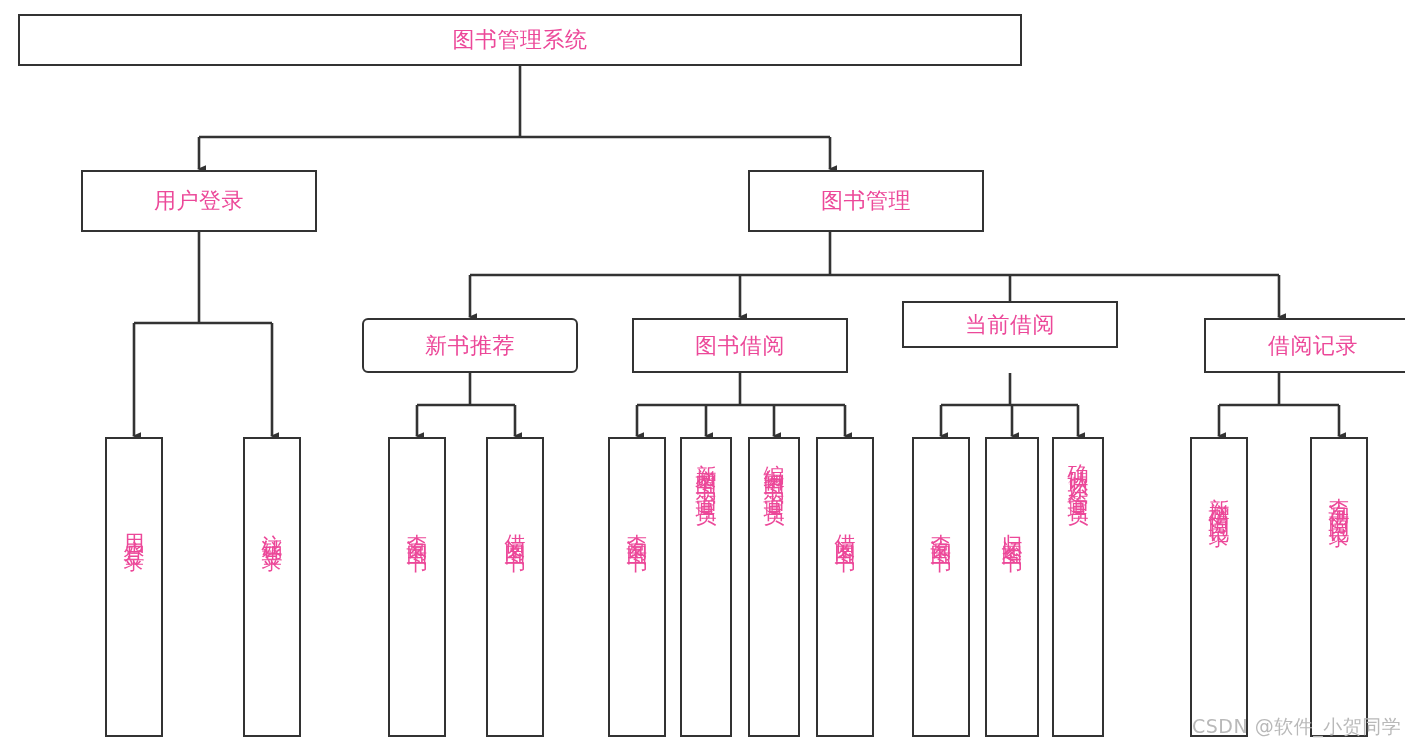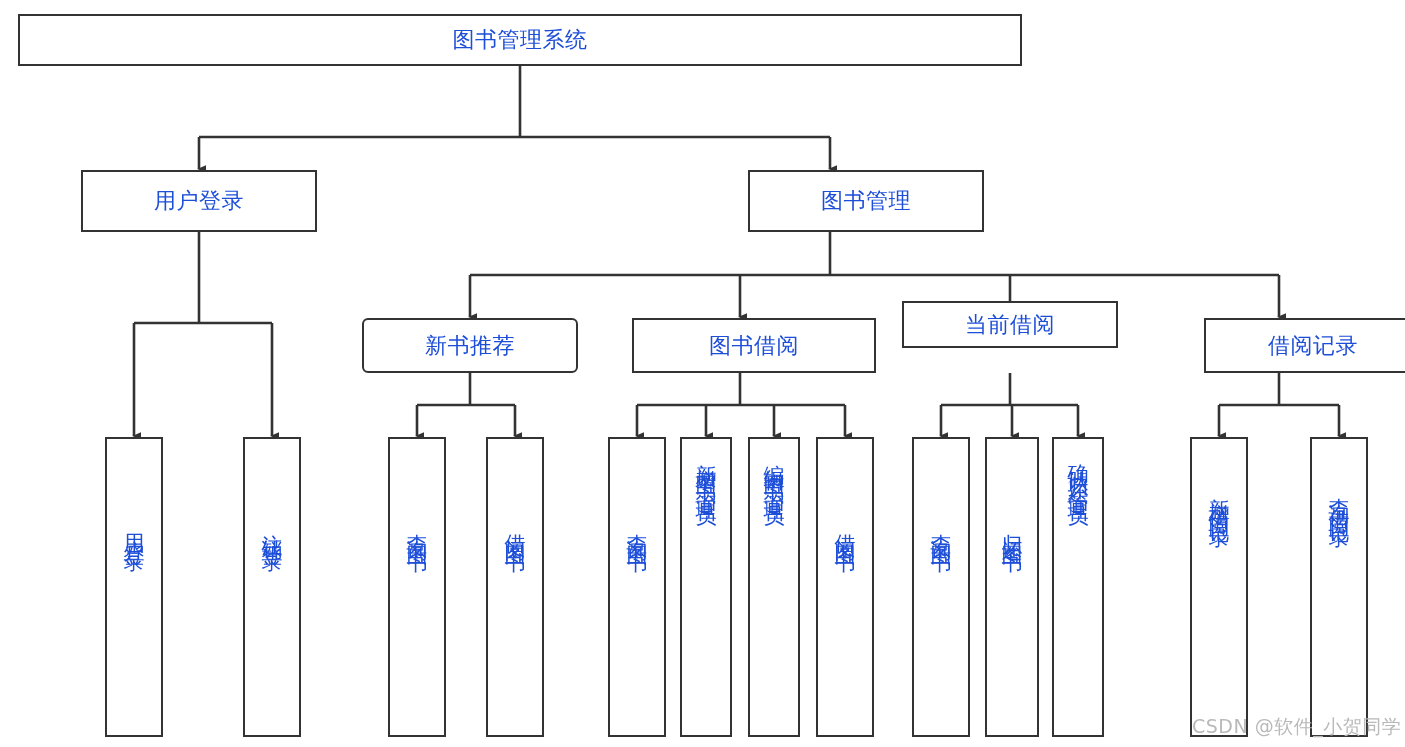--- a/index.html
+++ b/index.html
@@ -27,21 +27,21 @@
   .node-box {
     position: absolute;
     box-sizing: border-box;
     border: 2px solid #333333;
     background: #ffffff;
     display: flex;
     align-items: center;
     justify-content: center;
   }
   .node-label {
-    color: #1d4ed8;
+    color: #ec4899;
     font-size: 22px;
     line-height: 1.15;
     letter-spacing: 0.5px;
     white-space: nowrap;
     text-align: center;
   }
   .node-box.vertical {
     align-items: flex-start;
     justify-content: center;
     padding-top: 0;
@@ -116,21 +116,21 @@
       </div>
       <div class="node-box" style="left: 81px; top: 170px; width: 236px; height: 62px;">
         <span class="node-label">用户登录</span>
       </div>
       <div class="node-box" style="left: 712px; top: 170px; width: 236px; height: 62px; margin-left: 36px;">
         <span class="node-label">图书管理</span>
       </div>
       <div class="node-box" style="left: 362px; top: 318px; width: 216px; height: 55px; border-radius: 6px;">
         <span class="node-label">新书推荐</span>
       </div>
-      <div class="node-box" style="left: 632px; top: 318px; width: 244px; height: 55px;">
+      <div class="node-box" style="left: 632px; top: 318px; width: 216px; height: 55px;">
         <span class="node-label">图书借阅</span>
       </div>
       <div class="node-box" style="left: 902px; top: 301px; width: 216px; height: 47px;">
         <span class="node-label">当前借阅</span>
       </div>
       <div class="node-box" style="left: 1204px; top: 318px; width: 218px; height: 55px;">
         <span class="node-label">借阅记录</span>
       </div>
       <div class="node-box vertical" style="left: 105px; top: 437px; width: 58px; height: 300px;">
         <span class="node-label" style="margin-top: 78px;">用户登录</span>

